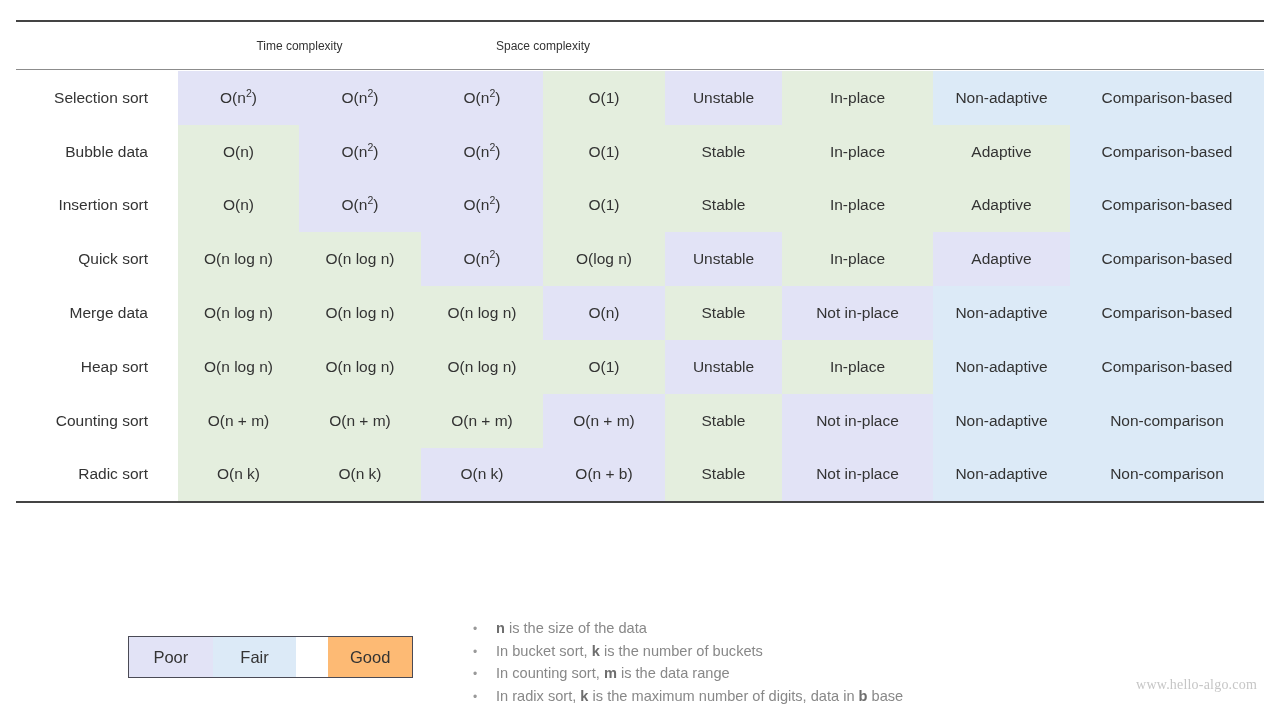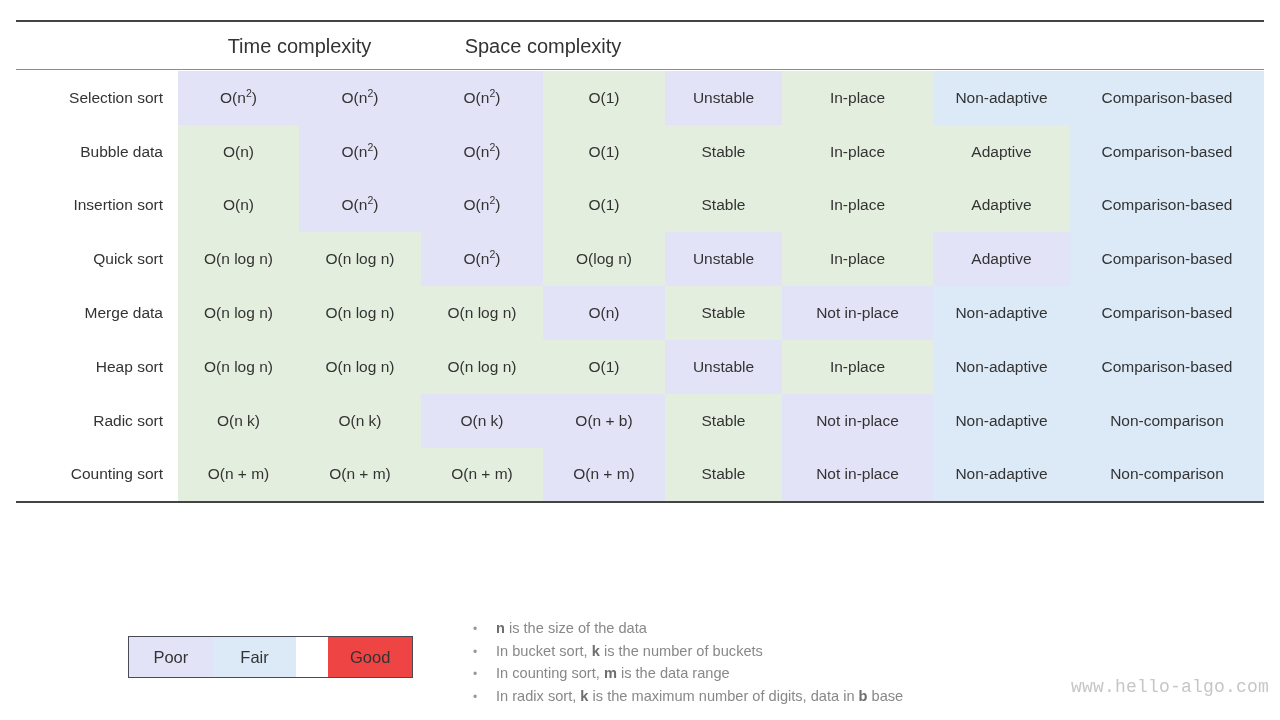--- a/index.html
+++ b/index.html
@@ -61,21 +61,21 @@
   tr.rule-top td {
     height: 3px;
     line-height: 0;
     padding: 0;
     border-top: 2.5px solid #444444;
   }
 
   
   tr.hdr-group td {
     height: 42px;
-    font-size: 20px;
+    font-size: 12px;
     color: #333333;
     padding-bottom: 2px;
   }
   
   tr.hdr-sub td {
     height: 44px;
     font-size: 16px;
     color: #333333;
     padding-bottom: 4px;
   }
@@ -93,21 +93,21 @@
 
   
   tr.drow td {
     height: 53.8px;
     font-size: 15.5px;
     color: #333333;
     white-space: nowrap;
   }
   tr.drow td.name-cell {
     text-align: right;
-    padding-right: 15px;
+    padding-right: 30px;
     background: #ffffff;
     margin-top: 24px;
   }
 
   
   tr.rule-bot td {
     height: 3px;
     line-height: 0;
     padding: 0;
     border-top: 2.5px solid #444444;
@@ -157,24 +157,24 @@
     font-size: 12px;
     text-align: left;
     padding-left: 3px;
     box-sizing: border-box;
   }
   .notes b { color: #6e6e6e; font-weight: bold; }
 
   
   .watermark {
     position: absolute;
-    right: 11px;
+    right: 23px;
     top: 677px;
-    font-family: Liberation Mono, monospace;
-    font-size: 18px;
+    font-family: Liberation Serif, serif;
+    font-size: 14px;
     color: #c6c6c6;
     letter-spacing: 0.2px;
   }
 </style>
 </head>
 <body>
 
 <div id="sheet">
 
   <div class="table-wrap">
@@ -270,36 +270,36 @@
             <td class="vsep-l" style="background: rgb(228, 238, 222);">O(n log n)</td>
             <td style="background: rgb(228, 238, 222);">O(n log n)</td>
             <td style="background: rgb(228, 238, 222);">O(n log n)</td>
             <td style="background: rgb(228, 238, 222);">O(1)</td>
             <td class="vsep-l" style="background: rgb(226, 227, 246);">Unstable</td>
             <td style="background: rgb(228, 238, 222);">In-place</td>
             <td style="background: rgb(220, 234, 247);">Non-adaptive</td>
             <td style="background: rgb(220, 234, 247);">Comparison-based</td>
           </tr>
           <tr class="drow">
+            <td class="name-cell">Counting sort</td>
+            <td class="vsep-l" style="background: rgb(228, 238, 222);">O(n + m)</td>
+            <td style="background: rgb(228, 238, 222);">O(n + m)</td>
+            <td style="background: rgb(228, 238, 222);">O(n + m)</td>
+            <td style="background: rgb(226, 227, 246);">O(n + m)</td>
+            <td class="vsep-l" style="background: rgb(228, 238, 222);">Stable</td>
+            <td style="background: rgb(226, 227, 246);">Not in-place</td>
+            <td style="background: rgb(220, 234, 247);">Non-adaptive</td>
+            <td style="background: rgb(220, 234, 247);">Non-comparison</td>
+          </tr>
+          <tr class="drow">
             <td class="name-cell">Radic sort</td>
             <td class="vsep-l" style="background: rgb(228, 238, 222);">O(n k)</td>
             <td style="background: rgb(228, 238, 222);">O(n k)</td>
             <td style="background: rgb(226, 227, 246);">O(n k)</td>
             <td style="background: rgb(226, 227, 246);">O(n + b)</td>
-            <td class="vsep-l" style="background: rgb(228, 238, 222);">Stable</td>
-            <td style="background: rgb(226, 227, 246);">Not in-place</td>
-            <td style="background: rgb(220, 234, 247);">Non-adaptive</td>
-            <td style="background: rgb(220, 234, 247);">Non-comparison</td>
-          </tr>
-          <tr class="drow">
-            <td class="name-cell">Counting sort</td>
-            <td class="vsep-l" style="background: rgb(228, 238, 222);">O(n + m)</td>
-            <td style="background: rgb(228, 238, 222);">O(n + m)</td>
-            <td style="background: rgb(228, 238, 222);">O(n + m)</td>
-            <td style="background: rgb(226, 227, 246);">O(n + m)</td>
             <td class="vsep-l" style="background: rgb(228, 238, 222);">Stable</td>
             <td style="background: rgb(226, 227, 246);">Not in-place</td>
             <td style="background: rgb(220, 234, 247);">Non-adaptive</td>
             <td style="background: rgb(220, 234, 247);">Non-comparison</td>
           </tr>
         </tbody>
 
       <tbody>
           <tr class="rule-bot">
         <td colspan="9"></td>
@@ -308,21 +308,21 @@
       </table>
   </div>
 
   <div class="legend">
     <div class="seg" style="background: rgb(226, 227, 246);">
         <span>Poor</span>
       </div>
     <div class="seg" style="background: rgb(220, 234, 247);">
         <span>Fair</span>
       </div>
-    <div class="seg" style="background: #ef4444; margin-left: 32px;">
+    <div class="seg" style="background: #fdba74; margin-left: 32px;">
         <span>Good</span>
       </div>
   </div>
 
   <div class="notes" id="notes-block">
       <div class="note-line">
         <span class="bullet">•</span>
         <span><b>n</b> is the size of the data</span>
       </div>
       <div class="note-line">

